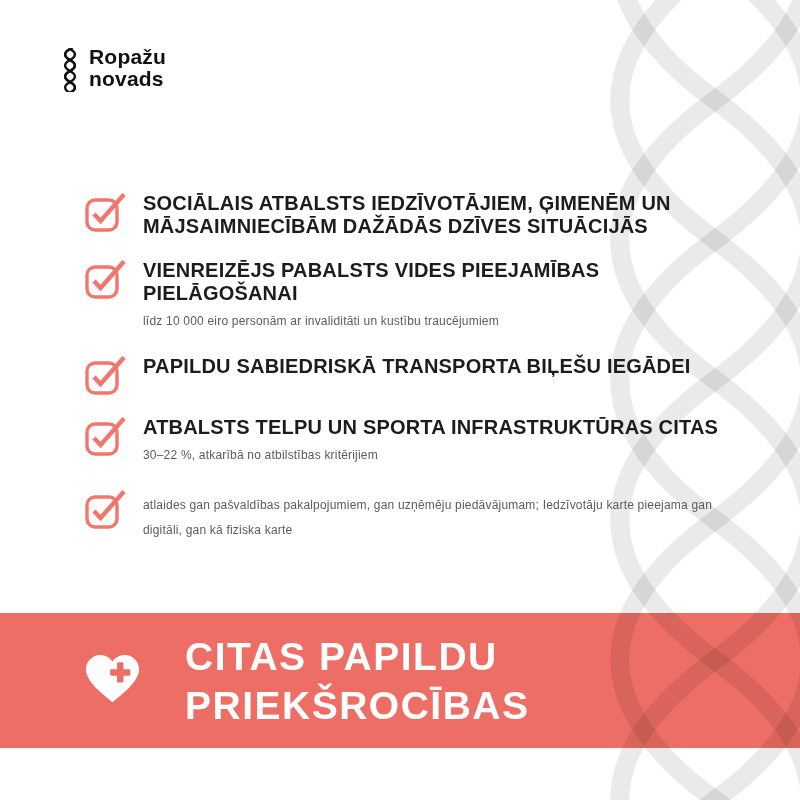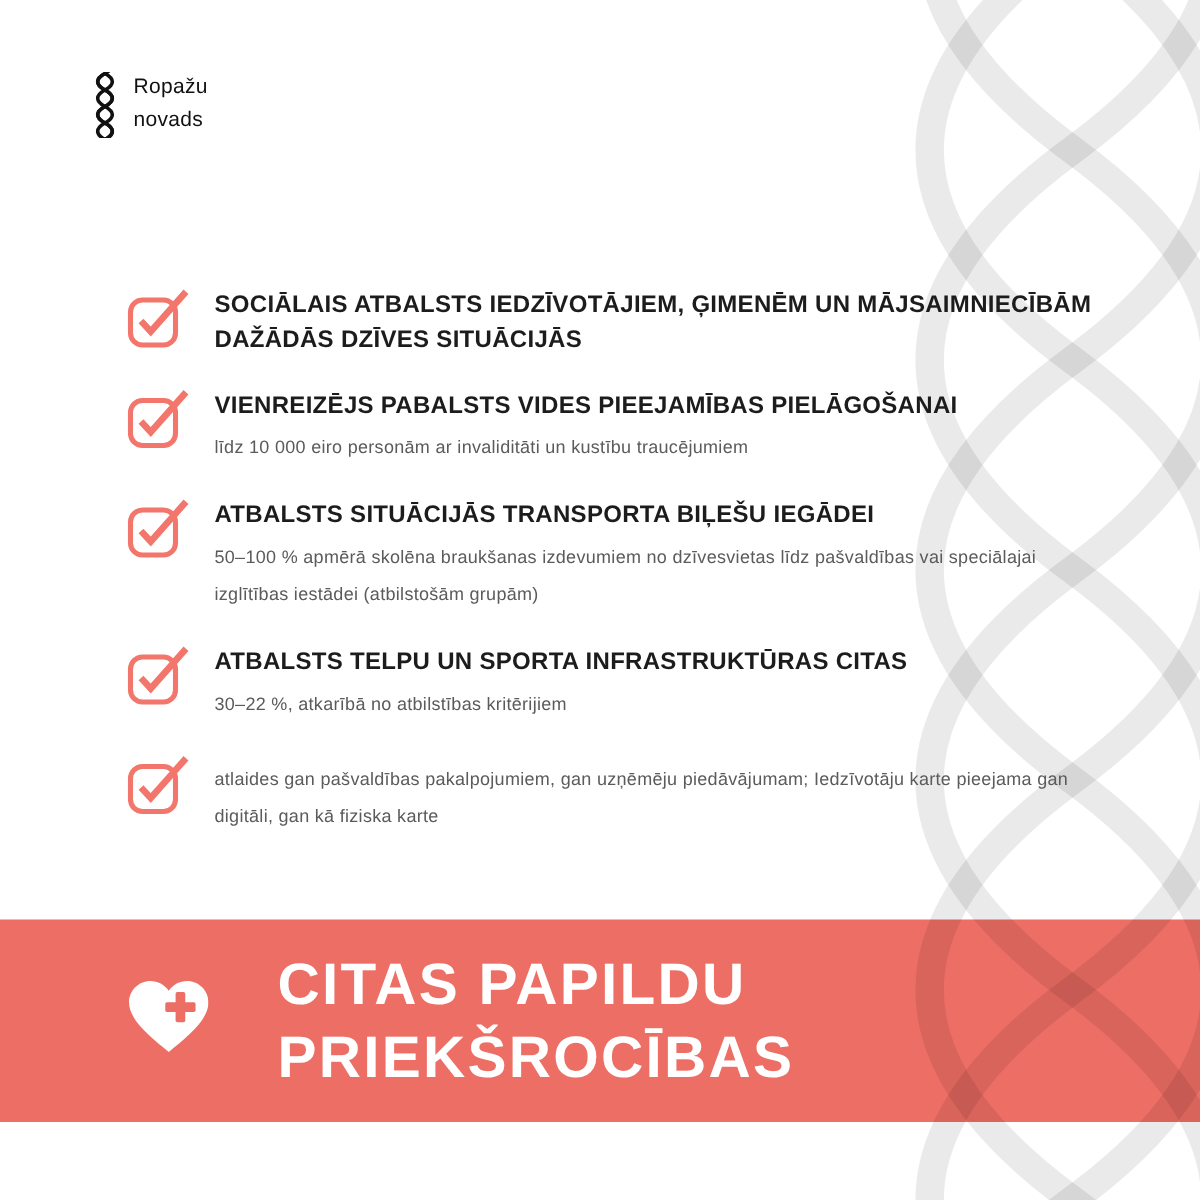--- a/index.html
+++ b/index.html
@@ -17,31 +17,31 @@
   }
   .pattern {
     position: absolute; left: 0; top: 0;
     z-index: 1; pointer-events: none;
   }
   .content { position: absolute; inset: 0; z-index: 2; }
 
   .logo { position: absolute; left: 61px; top: 46px; display: flex; align-items: flex-start; }
   .logo-icon { display: block; margin-top: 2px; }
   .logo-text {
-    margin-left: 10px; font-weight: 400; font-size: 14px; line-height: 22px;
+    margin-left: 10px; font-weight: 700; font-size: 21px; line-height: 22px;
     color: #111111; letter-spacing: 0.2px;
   }
 
   .list { position: absolute; left: 84px; top: 192px; width: 648px; }
   .item { display: flex; align-items: flex-start; margin-bottom: 21px; }
   .check { flex: 0 0 44px; width: 44px; margin-right: 15px; }
   .check svg { display: block; }
   .item-text { width: 589px; }
   .item-title {
-    font-weight: 700; font-size: 16px; line-height: 23px;
+    font-weight: 700; font-size: 20px; line-height: 23px;
     color: var(--headline, #1C1C1C); letter-spacing: 0.2px;
   }
   .item-desc {
     font-size: 12px; line-height: 25px; margin-top: 4px;
     color: var(--description, #5B5B5B); letter-spacing: 0.2px;
   }
   .item-desc:empty { display: none; margin-top: 0; }
 
   .banner {
     position: absolute; left: 0; top: 613px; width: 800px; height: 135px;
@@ -115,22 +115,21 @@
     </div>
 
     <div class="item">
       <span class="check">
         <svg width="44" height="40" viewBox="0 0 44 40" fill="none">
           <rect x="3" y="8" width="30" height="30" rx="8" stroke="var(--check, #F3766C)" stroke-width="3.4"></rect>
           <path d="M 10 22 L 16.5 29 L 40 2.5" stroke="var(--check, #F3766C)" stroke-width="4.4"></path>
         </svg>
       </span>
       <div class="item-text">
-        <div class="item-title">ATBALSTS SITUĀCIJĀS TRANSPORTA BIĻEŠU IEGĀDEI</div>
-        <div class="item-desc">50–100 % apmērā skolēna braukšanas izdevumiem no dzīvesvietas līdz pašvaldības vai speciālajai izglītības iestādei (atbilstošām grupām)</div>
+        <div class="item-title">PAPILDU SABIEDRISKĀ TRANSPORTA BIĻEŠU IEGĀDEI</div>
       </div>
     </div>
 
     <div class="item">
       <span class="check">
         <svg width="44" height="40" viewBox="0 0 44 40" fill="none">
           <rect x="3" y="8" width="30" height="30" rx="8" stroke="var(--check, #F3766C)" stroke-width="3.4"></rect>
           <path d="M 10 22 L 16.5 29 L 40 2.5" stroke="var(--check, #F3766C)" stroke-width="4.4"></path>
         </svg>
       </span>

